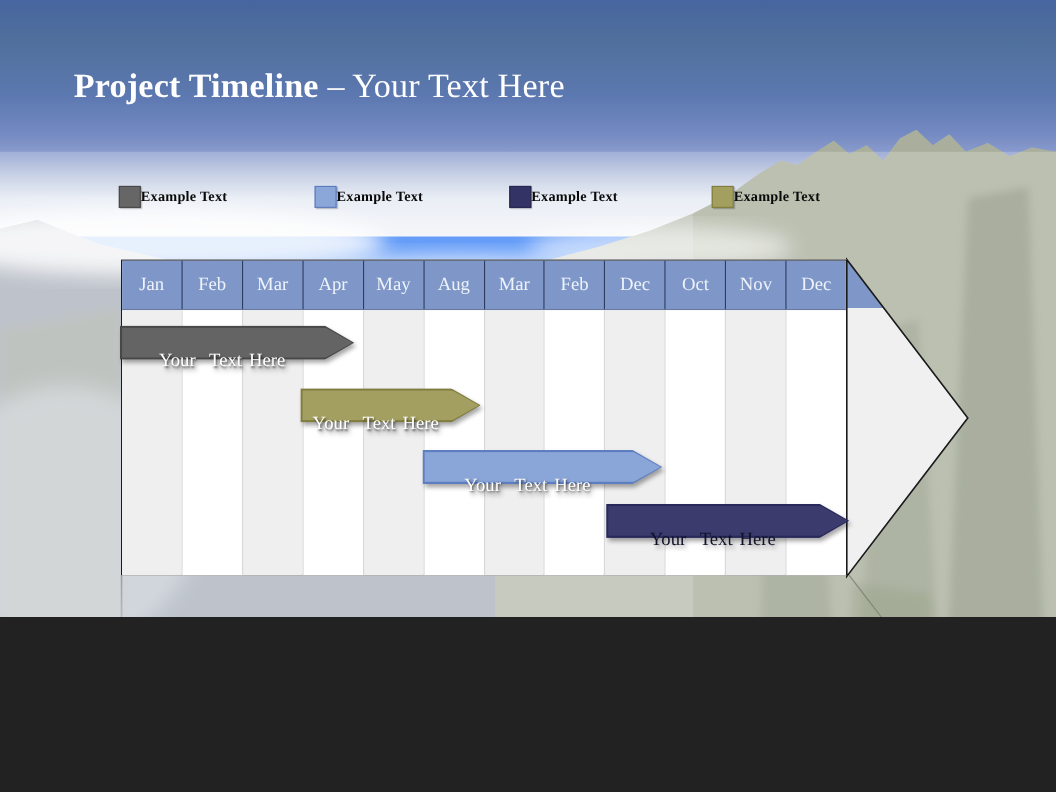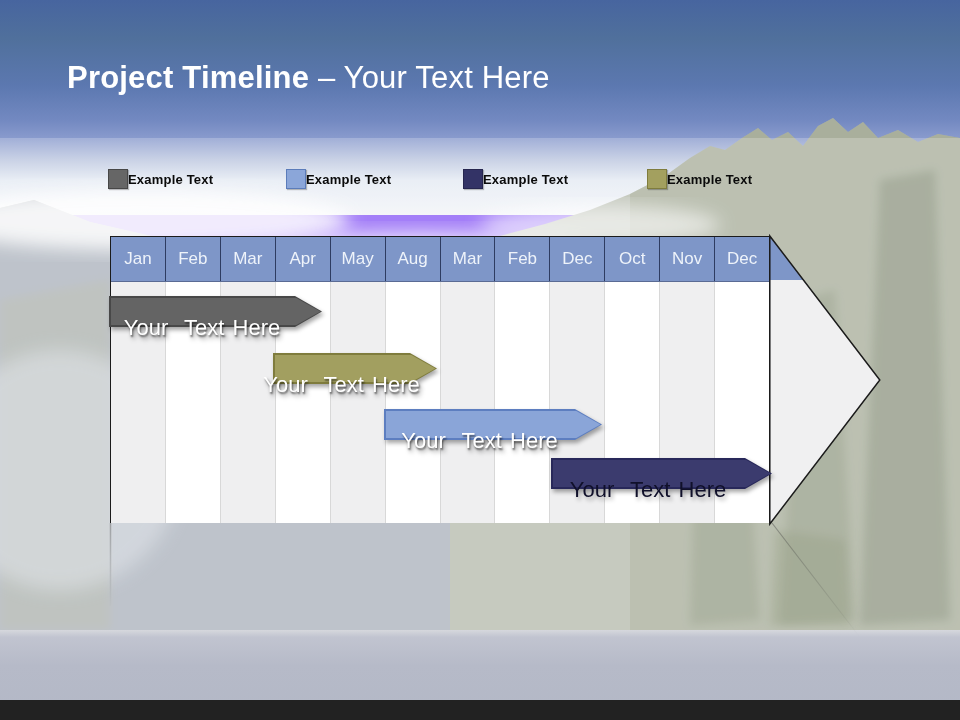--- a/index.html
+++ b/index.html
@@ -1,18 +1,18 @@
 <!DOCTYPE html>
 <html><head>
 <meta charset="utf-8">
 <style>
   html,body{margin:0;padding:0;background:#222;}
   .slide{
-    position:relative;width:960px;height:700px;overflow:hidden;
-    font-family:Liberation Sans, sans-serif;background:#8b5cf6;
+    position:relative;width:960px;height:561px;overflow:hidden;
+    font-family:Liberation Serif, serif;background:#3b82f6;
   }
   
   .sky{position:absolute;left:0;top:0;width:960px;height:215px;
     background:linear-gradient(180deg,#47659f 0%,#50709c 18%,#5c78b0 40%,#7389c1 56%,#8b9cce 65%,#b9c4de 74%,#e4eaf3 84%,#f2f4f8 100%);}
   .bg-svg{position:absolute;left:0;top:0;width:960px;height:720px;}
   .wash{position:absolute;left:0;top:138px;width:960px;height:500px;background:rgba(255,255,255,0.22);}
   .water{position:absolute;left:0;top:630px;width:960px;height:90px;
     background:linear-gradient(180deg,#d6d8dd 0%,#c1c4d0 8%,#b6bac8 40%,#b3b8c6 100%);}
   
   .titlebar{position:absolute;left:67px;top:60px;color:#ffffff;font-size:31px;letter-spacing:0.2px;white-space:pre;}
@@ -35,21 +35,21 @@
   .body-col:first-child{border-left:none;}
   .body-col.odd{background:#efeff0;}
   .body-col.even{background:#ffffff;}
   
   .bar{position:absolute;height:31px;filter:drop-shadow(2px 3px 2px rgba(0,0,0,0.35));}
   .bar-border{position:absolute;inset:0;
     clip-path:polygon(0 0, calc(100% - 27px) 0, 100% 50%, calc(100% - 27px) 100%, 0 100%);}
   .bar-fill{position:absolute;inset:1.6px;
     clip-path:polygon(0 0, calc(100% - 25px) 0, 100% 50%, calc(100% - 25px) 100%, 0 100%);}
   .bar-label{position:absolute;inset:0;padding-right:27px;display:flex;align-items:center;justify-content:center;
-    font-size:22px;white-space:pre;word-spacing:2px;margin-top:32px;}
+    font-size:17px;white-space:pre;word-spacing:2px;margin-top:32px;}
   .bar-label.lit{text-shadow:1px 1.5px 2px rgba(0,0,0,0.55);}
 </style>
 </head>
 <body>
 
 <div class="slide">
 
   <div class="sky"></div>
   <svg class="bg-svg" viewBox="0 0 960 720" aria-hidden="true">
     <defs>

